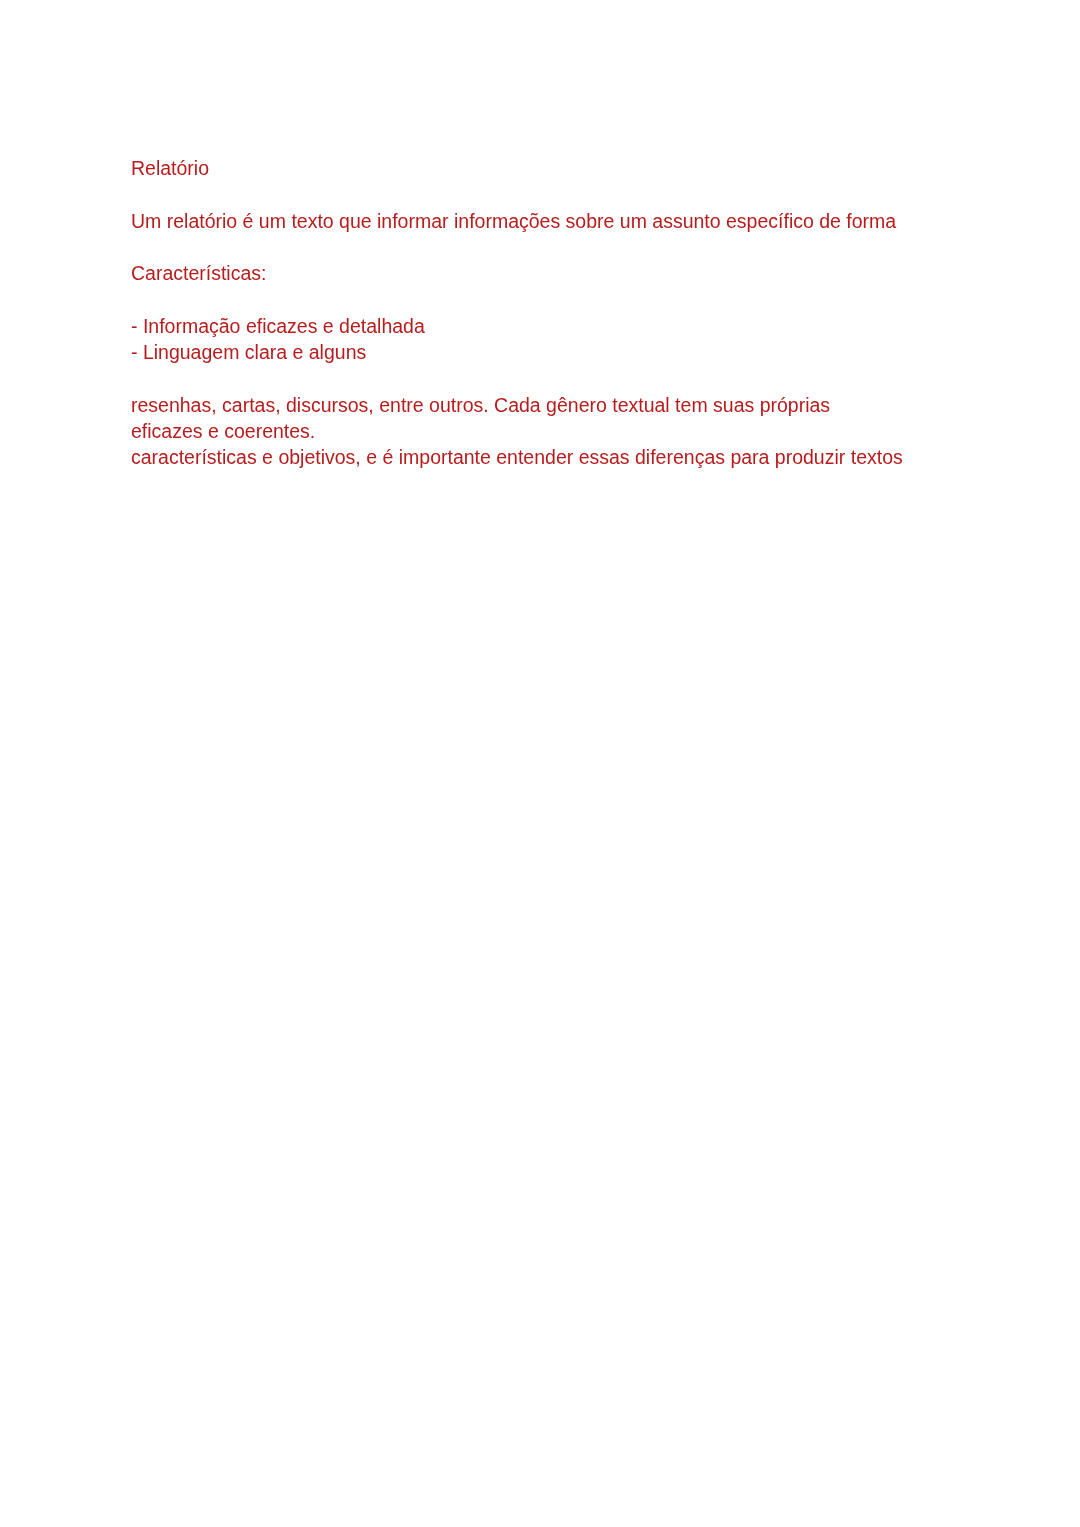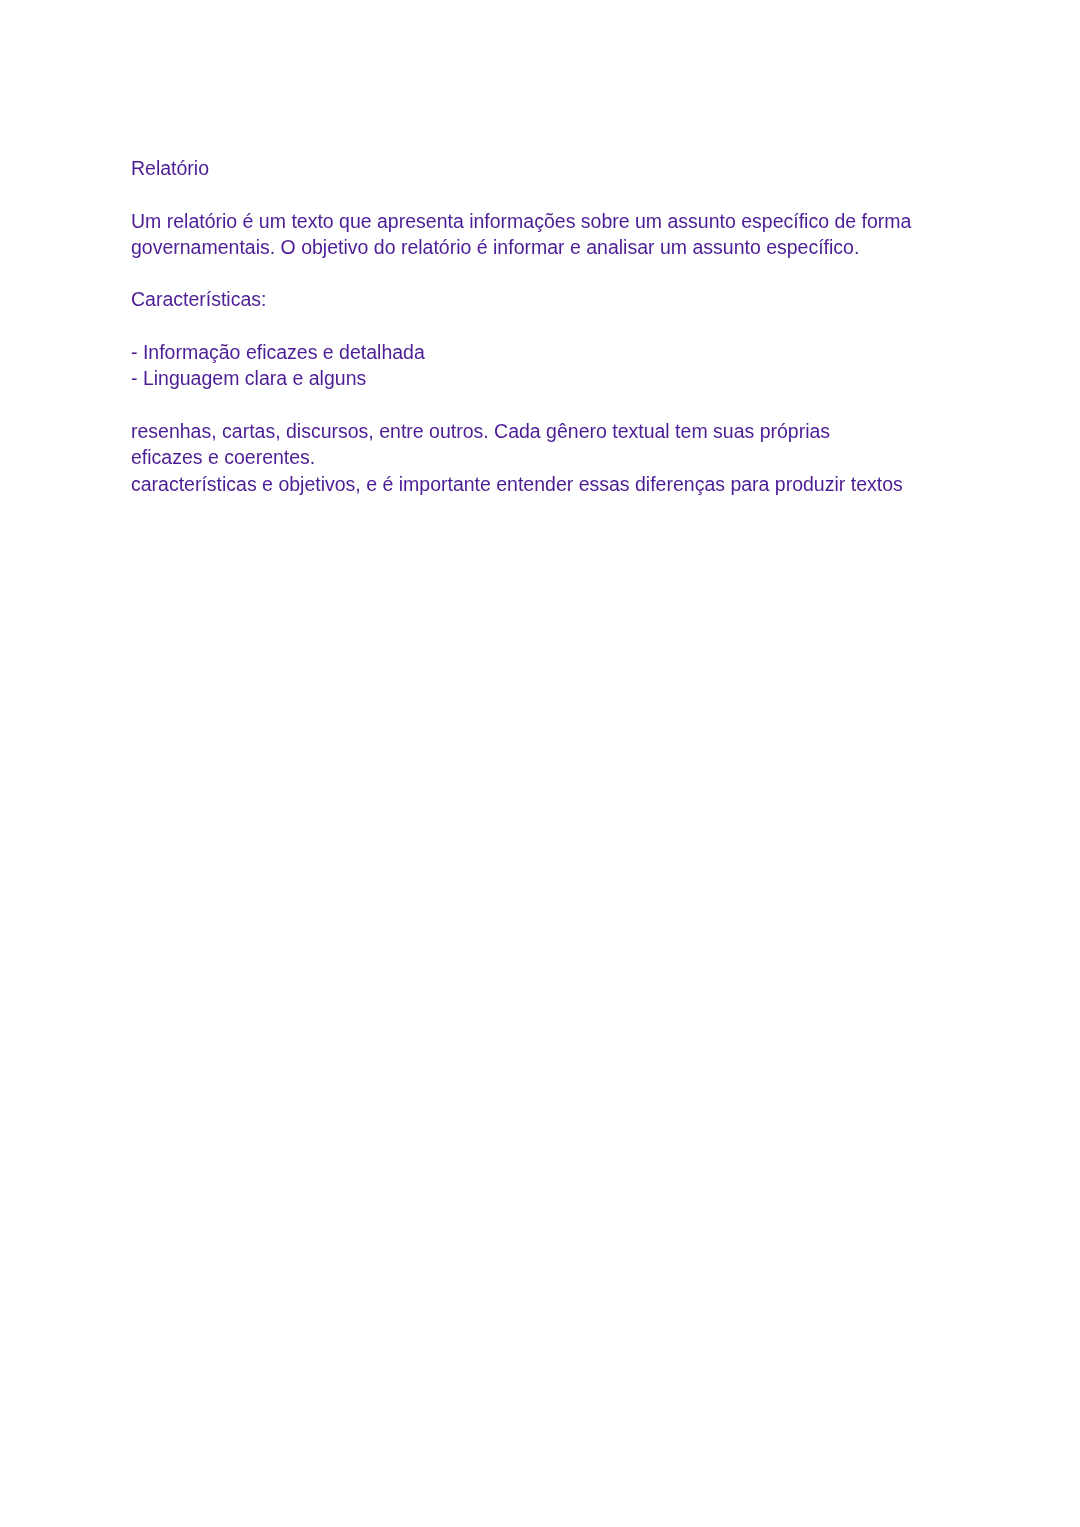--- a/index.html
+++ b/index.html
@@ -1,33 +1,32 @@
 <!DOCTYPE html>
 <html><head>
   <meta charset="utf-8">
   <style>
     html, body { margin: 0; padding: 0; background: #ffffff; }
     body { width: 1080px; height: 1527px; position: relative; overflow: hidden; }
     .page {
       position: absolute; left: 131px; top: 155px; width: 820px;
       font-family: "Liberation Sans", sans-serif;
-      font-size: 19.5px; line-height: 26.3px; color: #4c1d95;
+      font-size: 19.5px; line-height: 26.3px; color: #b91c1c;
     }
     .line { white-space: nowrap; height: 26.3px; }
     .blank { height: 26.3px; }
   </style>
 </head>
 <body>
 
 <div class="page">
   <div class="line">Relatório</div>
   <div class="blank"></div>
   <div>
-    <div class="line">Um relatório é um texto que apresenta informações sobre um assunto específico de forma</div>
-    <div class="line">governamentais. O objetivo do relatório é informar e analisar um assunto específico.</div>
+    <div class="line">Um relatório é um texto que informar informações sobre um assunto específico de forma</div>
   </div>
   <div class="blank"></div>
   <div class="line">Características:</div>
   <div class="blank"></div>
   <div>
     <div class="line">- Informação eficazes e detalhada</div>
     <div class="line">- Linguagem clara e alguns</div>
   </div>
   <div class="blank"></div>
   <div>

